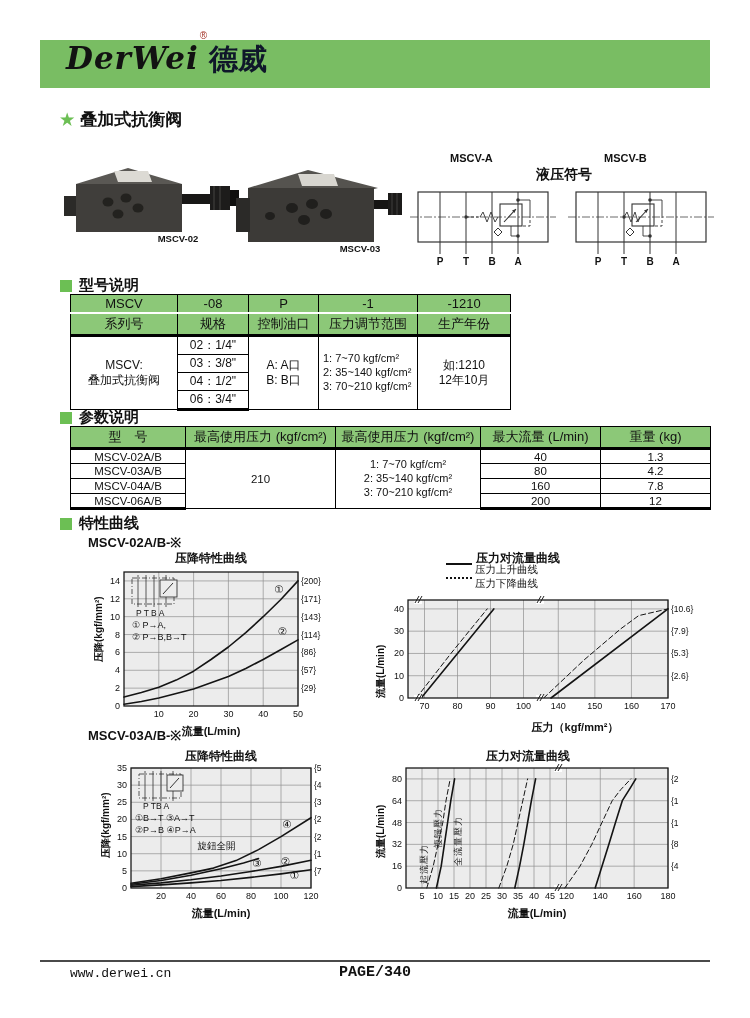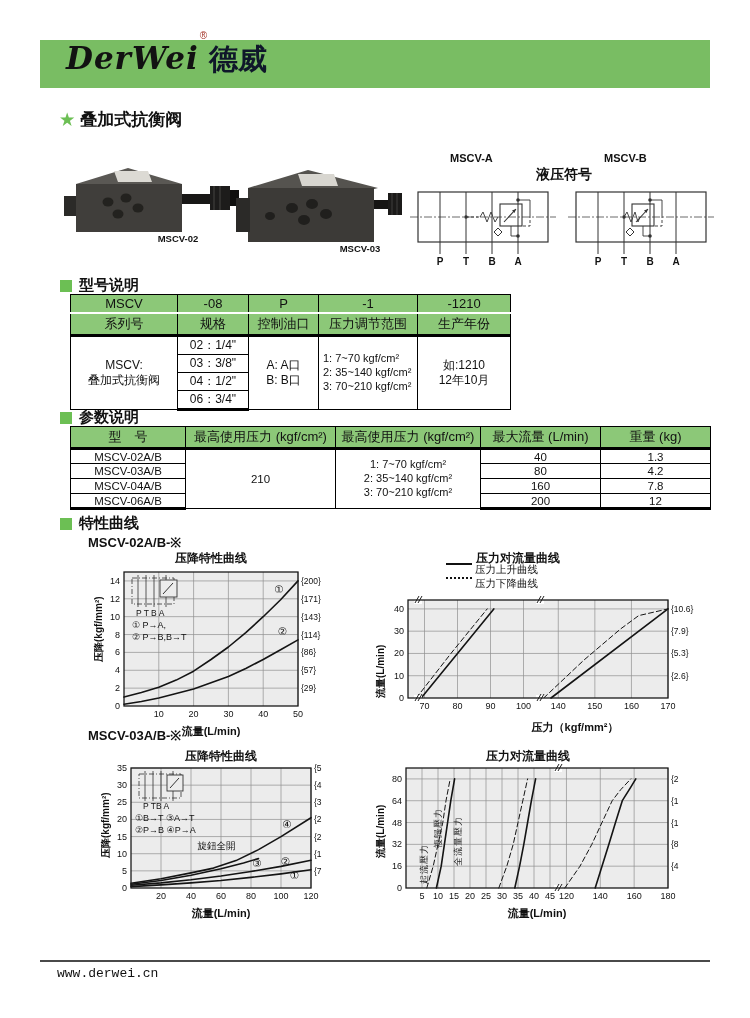--- a/index.html
+++ b/index.html
@@ -36,21 +36,21 @@
   .chart .ylab{position:absolute;font-size:10px;font-weight:bold;white-space:nowrap;transform:rotate(-90deg);transform-origin:0 0;}
   .model-line{font-size:13px;font-weight:bold;}
   .leg-row{position:absolute;font-size:10.5px;display:flex;white-space:nowrap;}
   .leg-sample{display:inline-block;width:26px;margin-right:3px;}
   .leg-solid{border-top:2px solid #111;}
   .leg-dotted{border-top:2px dotted #111;}
   .vann{position:absolute;font-size:9px;color:#222;white-space:nowrap;transform:rotate(-90deg);transform-origin:0 0;letter-spacing:1px;}
   svg text{font-family:"Liberation Sans",sans-serif;fill:#111;}
   
   #footer-line{left:40px;top:960px;width:670px;border-top:2px solid #4a4a4a;height:0;}
-  #footer-url{left:57px;top:966px;font-family:"Liberation Mono",monospace;font-size:13px;}
+  #footer-url{left:70px;top:966px;font-family:"Liberation Mono",monospace;font-size:13px;}
   #footer-page{left:0;top:964px;width:750px;text-align:center;font-family:"Liberation Mono",monospace;font-size:15px;font-weight:bold;}
 </style>
 </head>
 <body>
 
 <div id="page">
 
   <div id="banner" class="abs">
     <span id="logo-latin">DerWei</span>
     <span id="logo-reg">®</span>
@@ -551,14 +551,15 @@
     </svg>
     <span class="vann" style="left:50px;top:136px;">起流壓力</span>
     <span class="vann" style="left:64px;top:100px;">複歸壓力</span>
     <span class="vann" style="left:84px;top:118px;">全流量壓力</span>
     <span class="ylab" style="left:6px;top:110px;">流量(L/min)</span>
     <span class="xlab" style="left:169px;top:158px;">流量(L/min)</span>
   </div>
 
   <div id="footer-line" class="abs"></div>
   <div id="footer-url" class="abs">www.derwei.cn</div>
+  <div id="footer-page" class="abs">PAGE/340</div>
 
 </div>
 
 </body></html>

